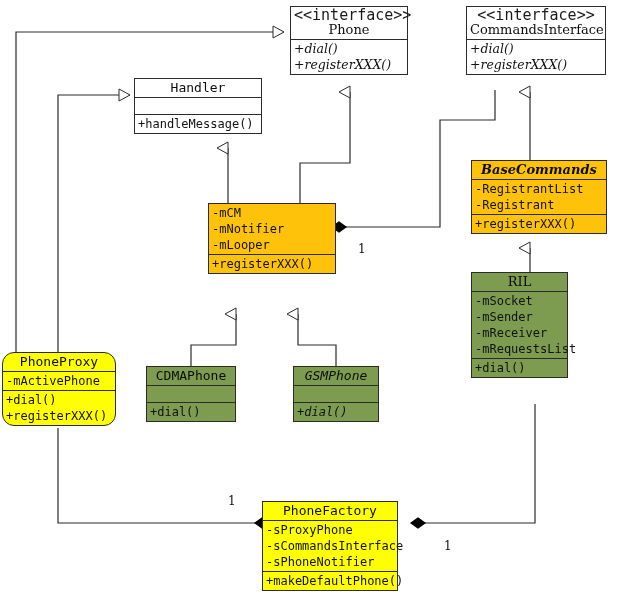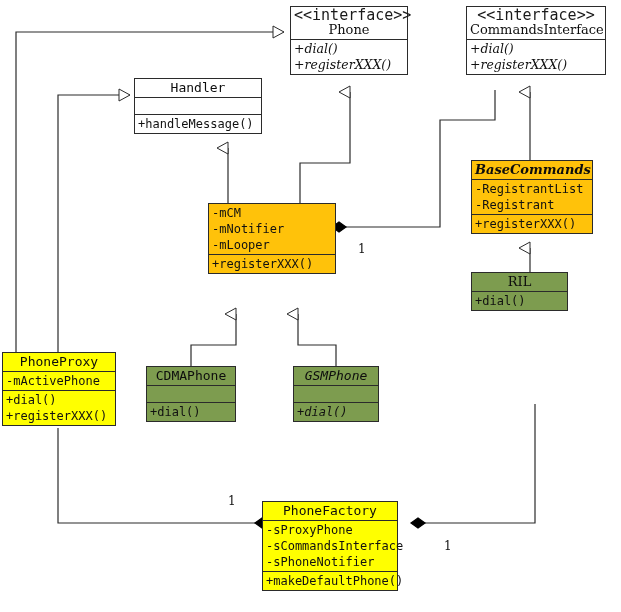--- a/index.html
+++ b/index.html
@@ -170,43 +170,49 @@
     <div class="compart">
       <div class="member">-mCM</div>
       <div class="member">-mNotifier</div>
       <div class="member">-mLooper</div>
     </div>
     <div class="compart">
       <div class="member">+registerXXX()</div>
     </div>
   </div>
 
-  <div class="node orange" style="left:471px; top:160px; width:122px;">
+  <div class="node orange" style="left:471px; top:160px; width:136px;">
     <div class="compart title-c">
       <span class="tname italic">BaseCommands</span>
     </div>
     <div class="compart">
       <div class="member">-RegistrantList</div>
       <div class="member">-Registrant</div>
     </div>
     <div class="compart">
       <div class="member">+registerXXX()</div>
     </div>
   </div>
 
   <div class="node green" style="left:471px; top:272px; width:97px;">
     <div class="compart title-c">
       <span class="tname serif">RIL</span>
     </div>
     <div class="compart">
-      <div class="member">+dial()</div>
-    </div>
-  </div>
-
-  <div class="node yellow" style="left:2px; top:352px; width:114px;">
+      <div class="member">-mSocket</div>
+      <div class="member">-mSender</div>
+      <div class="member">-mReceiver</div>
+      <div class="member">-mRequestsList</div>
+    </div>
+    <div class="compart">
+      <div class="member">+dial()</div>
+    </div>
+  </div>
+
+  <div class="node yellow" style="left:2px; top:352px; width:114px;border-radius:12px;">
     <div class="compart title-c">
       <span class="tname">PhoneProxy</span>
     </div>
     <div class="compart">
       <div class="member">-mActivePhone</div>
     </div>
     <div class="compart">
       <div class="member">+dial()</div>
       <div class="member">+registerXXX()</div>
     </div>

